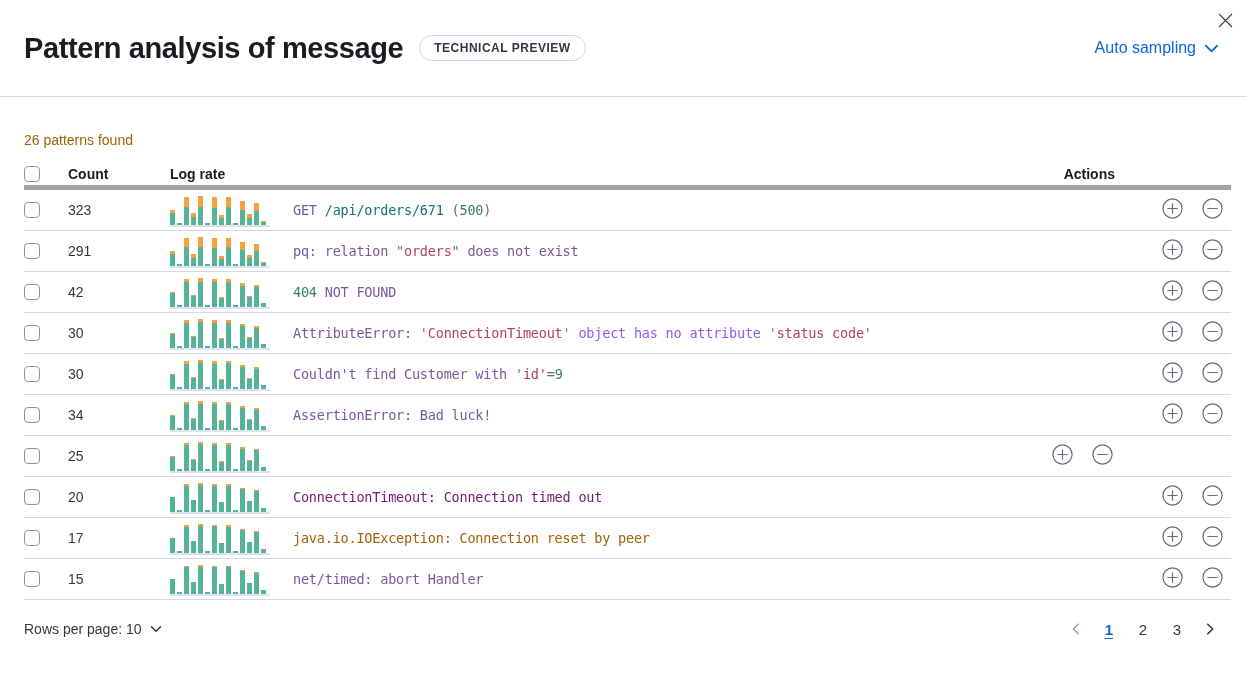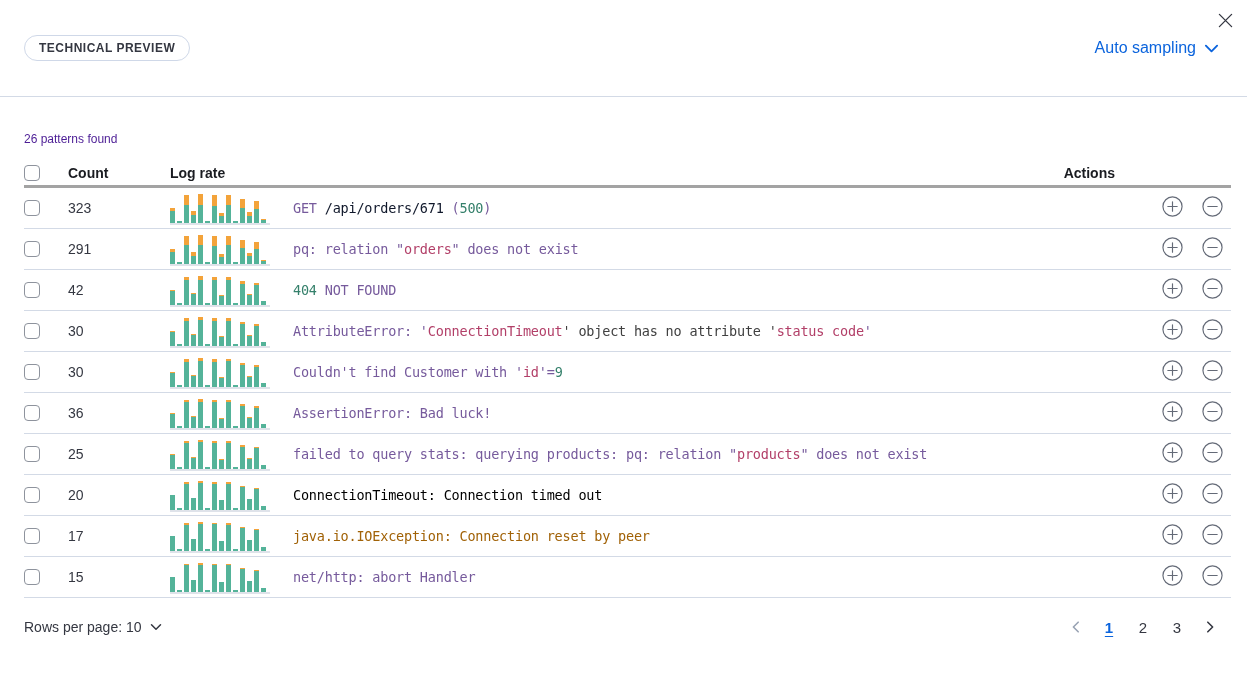--- a/index.html
+++ b/index.html
@@ -25,26 +25,26 @@
     background:none; border:none; cursor:pointer; padding:4px;
     color:#0b64dd; font-size:16px; font-family:inherit;
   }
   .close-btn {
     position:absolute; top:4px; right:6px; width:32px; height:32px;
     background:none; border:none; cursor:pointer; display:flex; align-items:center; justify-content:center;
     color:#343741;
   }
   
   .content { margin:0 16px 0 24px; }
-  .summary-text { margin:35px 0 15px; font-size:12px; color:#4c1d95; }
+  .summary-text { margin:35px 0 15px; font-size:14px; color:#a16207; }
   .grid-row {
     display:grid; grid-template-columns:44px 102px 123px 1fr 110px;
     align-items:center;
   }
-  .thead { height:27px; border-bottom:3px solid #a3a3a3; }
+  .thead { height:27px; border-bottom:5px solid #a3a3a3; }
   .thead .hcell { font-size:14px; font-weight:700; color:#1a1c21; }
   .hcell.right { text-align:right; padding-right:6px; }
   .trow { height:41px; border-bottom:1px solid #d3dae6; }
   .checkbox {
     width:16px; height:16px; border:1px solid #8e939d; border-radius:4px; background:#fff; cursor:pointer;
   }
   .c-count { font-size:14px; color:#343741; }
   .spark { display:flex; align-items:flex-end; width:100px; height:34px; border-bottom:2px solid #dfe3ea; padding-bottom:0; }
   .spark .bar { width:5px; margin-right:2px; display:flex; flex-direction:column; justify-content:flex-end; }
   .spark .bar div { width:100%; }
@@ -67,20 +67,21 @@
   }
   .page-btn.active { font-weight:700; text-decoration:underline; text-underline-offset:3px; }
   .nav-btn { background:none; border:none; cursor:pointer; padding:4px 6px; display:flex; color:#343741; }
   .nav-btn.disabled { color:#98a2b3; cursor:default; }
 </style>
 </head>
 <body>
 
 <div class="flyout-header">
   <div class="title-wrap">
+    <h1 class="page-title">Pattern analysis of message</h1>
     <span class="beta-badge">TECHNICAL PREVIEW</span>
   </div>
   <button class="sampling-btn">
     <span>Auto sampling</span>
     <span style="display:flex;">
       <svg width="15" height="15" viewBox="0 0 16 16" fill="none">
           <path d="M2 5l6 6 6-6" stroke="#0b64dd" stroke-width="2" stroke-linecap="round" stroke-linejoin="round"></path>
         </svg>
     </span>
   </button>
@@ -161,21 +162,21 @@
             <div class="bar">
               <div style="height: 8px; background: rgb(243, 163, 58);"></div>
               <div style="height: 14px; background: rgb(84, 179, 153);"></div>
             </div>
             <div class="bar">
               <div style="height: 1px; background: rgb(243, 163, 58);"></div>
               <div style="height: 3px; background: rgb(84, 179, 153);"></div>
             </div>
           </div>
         </div>
-        <div class="c-example"><span style="color: rgb(118, 90, 156);">GET </span><span style="color: #0f172a;">/api/orders/671</span><span style="color: rgb(118, 90, 156);"> (</span><span style="color: rgb(53, 128, 107);">500</span><span style="color: rgb(118, 90, 156);">)</span></div>
+        <div class="c-example"><span style="color: rgb(118, 90, 156);">GET </span><span style="color: #0f766e;">/api/orders/671</span><span style="color: rgb(118, 90, 156);"> (</span><span style="color: rgb(53, 128, 107);">500</span><span style="color: rgb(118, 90, 156);">)</span></div>
         <div class="c-actions">
           <button class="icon-btn">
             <span><svg width="21" height="21" viewBox="0 0 18 18" fill="none">
                 <circle cx="9" cy="9" r="8.2" stroke="currentColor" stroke-width="1"></circle>
                 <path d="M9 5v8M5 9h8" stroke="currentColor" stroke-width="1" stroke-linecap="round"></path>
               </svg></span>
           </button>
           <button class="icon-btn">
             <span><svg width="21" height="21" viewBox="0 0 18 18" fill="none">
                 <circle cx="9" cy="9" r="8.2" stroke="currentColor" stroke-width="1"></circle>
@@ -393,21 +394,21 @@
             </div>
             <div class="bar">
               <div style="height: 2px; background: rgb(243, 163, 58);"></div>
               <div style="height: 20px; background: rgb(84, 179, 153);"></div>
             </div>
             <div class="bar">
               <div style="height: 4px; background: rgb(84, 179, 153);"></div>
             </div>
           </div>
         </div>
-        <div class="c-example"><span style="color: rgb(118, 90, 156);">AttributeError: '</span><span style="color: rgb(178, 63, 104); margin-top: 42px;">ConnectionTimeout</span><span style="color: #404040;">' object has no attribute '</span><span style="color: rgb(178, 63, 104);">status_code</span><span style="color: rgb(118, 90, 156);">'</span></div>
+        <div class="c-example"><span style="color: rgb(118, 90, 156);">AttributeError: '</span><span style="color: rgb(178, 63, 104); margin-top: 42px;">ConnectionTimeout</span><span style="color: #8b5cf6;">' object has no attribute '</span><span style="color: rgb(178, 63, 104);">status_code</span><span style="color: rgb(118, 90, 156);">'</span></div>
         <div class="c-actions">
           <button class="icon-btn">
             <span><svg width="21" height="21" viewBox="0 0 18 18" fill="none">
                 <circle cx="9" cy="9" r="8.2" stroke="currentColor" stroke-width="1"></circle>
                 <path d="M9 5v8M5 9h8" stroke="currentColor" stroke-width="1" stroke-linecap="round"></path>
               </svg></span>
           </button>
           <button class="icon-btn">
             <span><svg width="21" height="21" viewBox="0 0 18 18" fill="none">
                 <circle cx="9" cy="9" r="8.2" stroke="currentColor" stroke-width="1"></circle>
@@ -490,21 +491,21 @@
                 <circle cx="9" cy="9" r="8.2" stroke="currentColor" stroke-width="1"></circle>
                 <path d="M5 9h8" stroke="currentColor" stroke-width="1" stroke-linecap="round"></path>
               </svg></span>
           </button>
         </div>
       </div>
       <div class="grid-row trow">
         <div>
           <div class="checkbox" role="checkbox" aria-checked="false"></div>
         </div>
-        <div class="c-count">36</div>
+        <div class="c-count">34</div>
         <div>
           <div class="spark">
             <div class="bar">
               <div style="height: 1px; background: rgb(243, 163, 58);"></div>
               <div style="height: 14px; background: rgb(84, 179, 153);"></div>
             </div>
             <div class="bar">
               <div style="height: 2px; background: rgb(84, 179, 153);"></div>
             </div>
             <div class="bar">
@@ -624,21 +625,20 @@
             </div>
             <div class="bar">
               <div style="height: 1px; background: rgb(243, 163, 58);"></div>
               <div style="height: 21px; background: rgb(84, 179, 153);"></div>
             </div>
             <div class="bar">
               <div style="height: 4px; background: rgb(84, 179, 153);"></div>
             </div>
           </div>
         </div>
-        <div class="c-example"><span style="color: rgb(118, 90, 156);">failed to query stats: querying products: pq: relation "</span><span style="color: rgb(178, 63, 104);">products</span><span style="color: rgb(118, 90, 156);">" does not exist</span></div>
         <div class="c-actions">
           <button class="icon-btn">
             <span><svg width="21" height="21" viewBox="0 0 18 18" fill="none">
                 <circle cx="9" cy="9" r="8.2" stroke="currentColor" stroke-width="1"></circle>
                 <path d="M9 5v8M5 9h8" stroke="currentColor" stroke-width="1" stroke-linecap="round"></path>
               </svg></span>
           </button>
           <button class="icon-btn">
             <span><svg width="21" height="21" viewBox="0 0 18 18" fill="none">
                 <circle cx="9" cy="9" r="8.2" stroke="currentColor" stroke-width="1"></circle>
@@ -697,21 +697,21 @@
             </div>
             <div class="bar">
               <div style="height: 1px; background: rgb(243, 163, 58);"></div>
               <div style="height: 21px; background: rgb(84, 179, 153);"></div>
             </div>
             <div class="bar">
               <div style="height: 4px; background: rgb(84, 179, 153);"></div>
             </div>
           </div>
         </div>
-        <div class="c-example"><span style="color: #000000;">ConnectionTimeout: Connection timed out</span></div>
+        <div class="c-example"><span style="color: #701a75;">ConnectionTimeout: Connection timed out</span></div>
         <div class="c-actions">
           <button class="icon-btn">
             <span><svg width="21" height="21" viewBox="0 0 18 18" fill="none">
                 <circle cx="9" cy="9" r="8.2" stroke="currentColor" stroke-width="1"></circle>
                 <path d="M9 5v8M5 9h8" stroke="currentColor" stroke-width="1" stroke-linecap="round"></path>
               </svg></span>
           </button>
           <button class="icon-btn">
             <span><svg width="21" height="21" viewBox="0 0 18 18" fill="none">
                 <circle cx="9" cy="9" r="8.2" stroke="currentColor" stroke-width="1"></circle>
@@ -843,21 +843,21 @@
             </div>
             <div class="bar">
               <div style="height: 1px; background: rgb(243, 163, 58);"></div>
               <div style="height: 21px; background: rgb(84, 179, 153);"></div>
             </div>
             <div class="bar">
               <div style="height: 4px; background: rgb(84, 179, 153);"></div>
             </div>
           </div>
         </div>
-        <div class="c-example"><span style="color: rgb(118, 90, 156);">net/http: abort Handler</span></div>
+        <div class="c-example"><span style="color: rgb(118, 90, 156);">net/timed: abort Handler</span></div>
         <div class="c-actions">
           <button class="icon-btn">
             <span><svg width="21" height="21" viewBox="0 0 18 18" fill="none">
                 <circle cx="9" cy="9" r="8.2" stroke="currentColor" stroke-width="1"></circle>
                 <path d="M9 5v8M5 9h8" stroke="currentColor" stroke-width="1" stroke-linecap="round"></path>
               </svg></span>
           </button>
           <button class="icon-btn">
             <span><svg width="21" height="21" viewBox="0 0 18 18" fill="none">
                 <circle cx="9" cy="9" r="8.2" stroke="currentColor" stroke-width="1"></circle>

